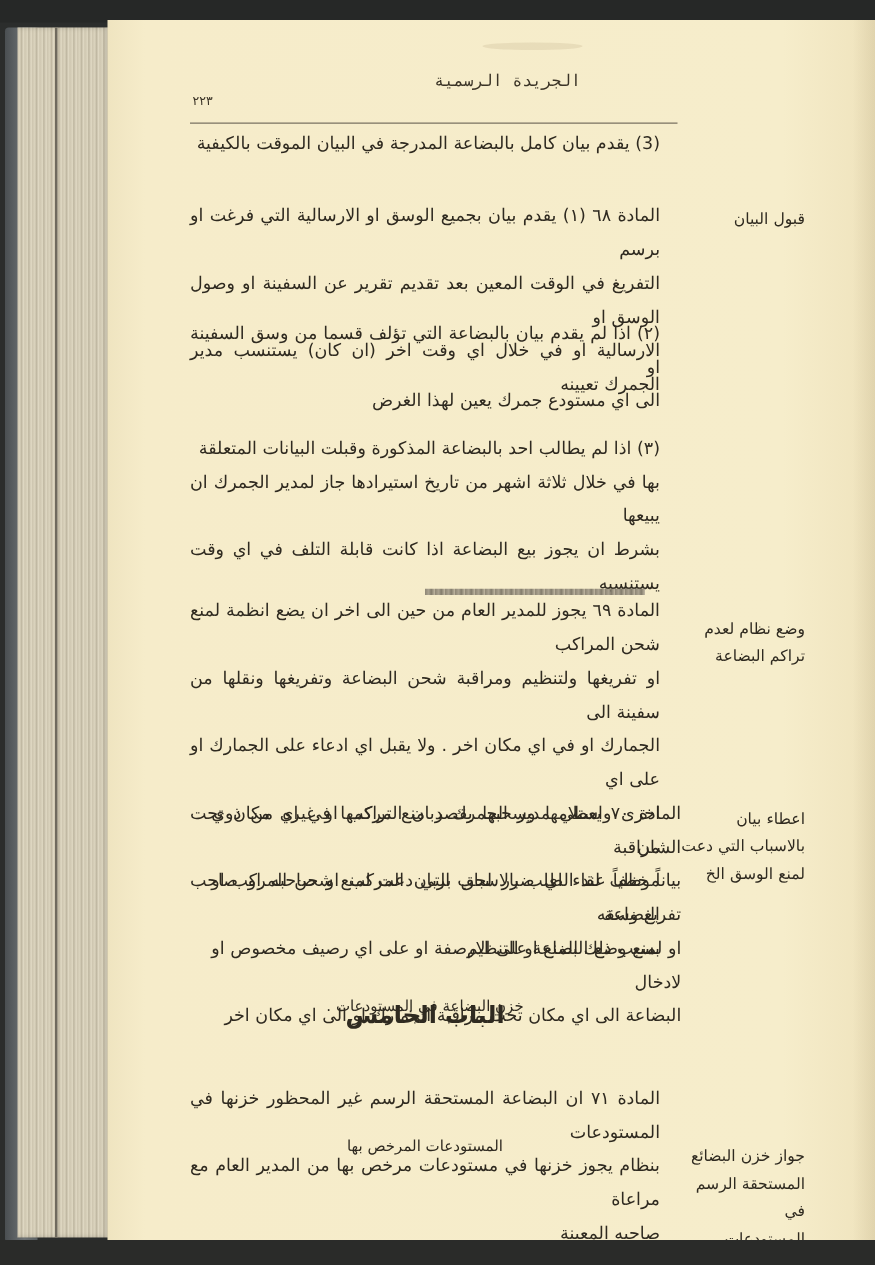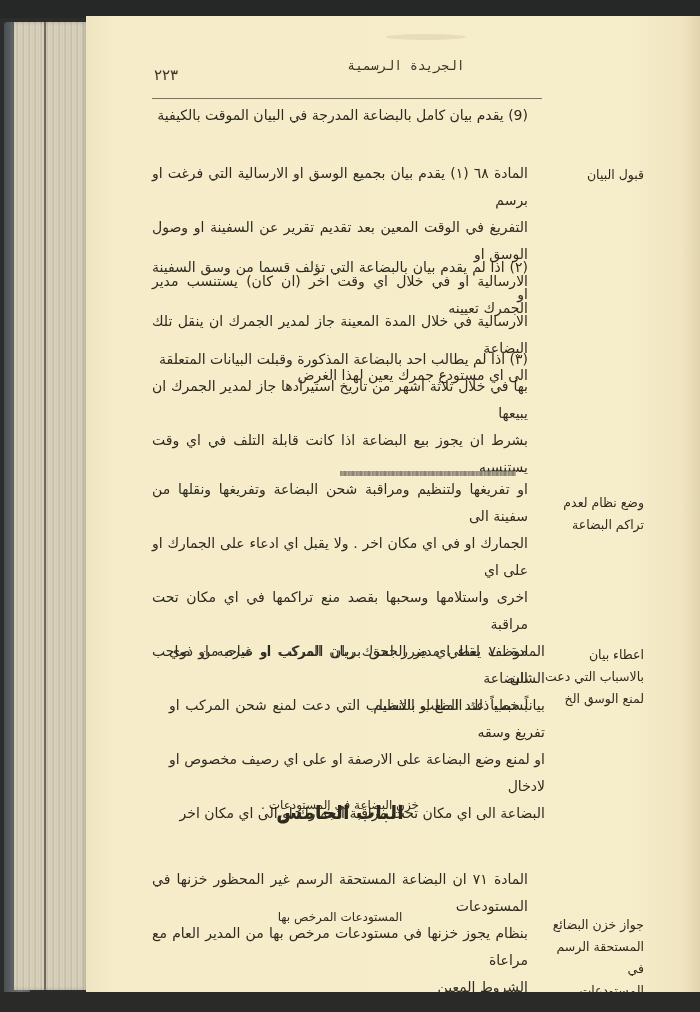--- a/index.html
+++ b/index.html
@@ -26,21 +26,21 @@
     background:linear-gradient(90deg,#efe4c0 0px,#f6ecca 30px,#f6edcb 540px,#efe3bd 614px);
   }
   .gutter-shadow {
     position:absolute; right:0; top:0; width:18px; height:100%;
     background:linear-gradient(90deg,rgba(0,0,0,0),rgba(120,100,60,0.12));
   }
   .header {
     position:absolute; left:0; top:42px; width:614px; height:24px;
   }
   .page-number {
-    position:absolute; left:68px; top:8px; font-size:15px; color:#3a3326;
+    position:absolute; left:68px; top:18px; font-size:10px; color:#3a3326;
     font-family:"DejaVu Sans", sans-serif;
   }
   .running-title {
     position:absolute; left:250px; top:0; width:140px; text-align:center;
     font-size:13px; color:#3a3326; direction:rtl;
     font-family:Liberation Mono, monospace;
   }
   .header-rule { position:absolute; left:66px; top:82px; width:390px; height:1px; background:#7a7262; }
   .ar {
     direction:rtl; unicode-bidi:embed; color:#2f2a20;
@@ -81,45 +81,45 @@
   <div class="stain"></div>
   <div class="gutter-shadow"></div>
 
   <div class="header">
     <span class="page-number">٢٢٣</span>
     <span class="running-title">الجريدة الرسمية</span>
   </div>
   <div class="header-rule"></div>
 
   <div class="body-col ar" style="top:86px;">
-    <div>(9)   يقدم بيان كامل بالبضاعة المدرجة في البيان الموقت بالكيفية</div>
+    <div>(3)   يقدم بيان كامل بالبضاعة المدرجة في البيان الموقت بالكيفية</div>
   </div>
 
   <div class="margin-note ar" style="top:148px;">قبول البيان</div>
   <div class="body-col ar" style="top:144px;">
     <div>المادة ٦٨ (١)   يقدم بيان بجميع الوسق او الارسالية التي فرغت او برسم</div>
     <div>التفريغ في الوقت المعين بعد تقديم تقرير عن السفينة او وصول الوسق او</div>
     <div>الارسالية او في خلال اي وقت اخر (ان كان) يستنسب مدير الجمرك تعيينه</div>
   </div>
 
   <div class="body-col ar" style="top:238px;">
     <div>(٢)   اذا لم يقدم بيان بالبضاعة التي تؤلف قسما من وسق السفينة او</div>
-    <div>الارسالية في خلال المدة المعينة جاز لمدير الجمرك ان ينقل تلك البضاعة</div>
     <div>الى اي مستودع جمرك يعين لهذا الغرض</div>
   </div>
 
   <div class="body-col ar" style="top:330px;">
     <div>(٣)   اذا لم يطالب احد بالبضاعة المذكورة وقبلت البيانات المتعلقة</div>
     <div>بها في خلال ثلاثة اشهر من تاريخ استيرادها جاز لمدير الجمرك ان يبيعها</div>
     <div>بشرط ان يجوز بيع البضاعة اذا كانت قابلة التلف في اي وقت يستنسبه</div>
   </div>
   <div class="smudge"></div>
 
   <div class="margin-note ar" style="top:476px;">وضع نظام لعدم تراكم البضاعة</div>
   <div class="body-col ar" style="top:460px;">
+    <div>المادة ٦٩   يجوز للمدير العام من حين الى اخر ان يضع انظمة لمنع شحن المراكب</div>
     <div>او تفريغها ولتنظيم ومراقبة شحن البضاعة وتفريغها ونقلها من سفينة الى</div>
     <div>الجمارك او في اي مكان اخر . ولا يقبل اي ادعاء على الجمارك او على اي</div>
     <div>اخرى واستلامها وسحبها بقصد منع تراكمها في اي مكان تحت مراقبة</div>
     <div>موظف لقاء اي ضرر لحق بربان المركب او صاحبه او صاحب البضاعة</div>
     <div>بسبب ذلك المنع او التنظيم</div>
   </div>
 
   <div class="margin-note ar" style="top:628px;">اعطاء بيان بالاسباب التي دعت لمنع الوسق الخ</div>
   <div class="body-col ar" style="top:622px;margin-left:17px;">
     <div>المادة ٧٠   يعطي مدير الجمرك ربان المركب او غيره من ذوي الشان</div>
@@ -133,17 +133,17 @@
   <div class="center-head ar subhead" style="top:852px;margin-top:42px;">المستودعات المرخص بها</div>
 
   <div class="margin-note ar" style="top:852px;margin-top:46px;">
     <div>جواز خزن البضائع</div>
     <div>المستحقة الرسم في</div>
     <div>المستودعات</div>
   </div>
   <div class="body-col ar" style="top:850px;">
     <div>المادة ٧١   ان البضاعة المستحقة الرسم غير المحظور خزنها في المستودعات</div>
     <div>بنظام يجوز خزنها في مستودعات مرخص بها من المدير العام مع مراعاة</div>
-    <div>الشروط المعين</div>
+    <div>صاحبه المعينة</div>
   </div>
 </div>
 
 <div class="backdrop-bottom"></div>
 
 </body></html>

